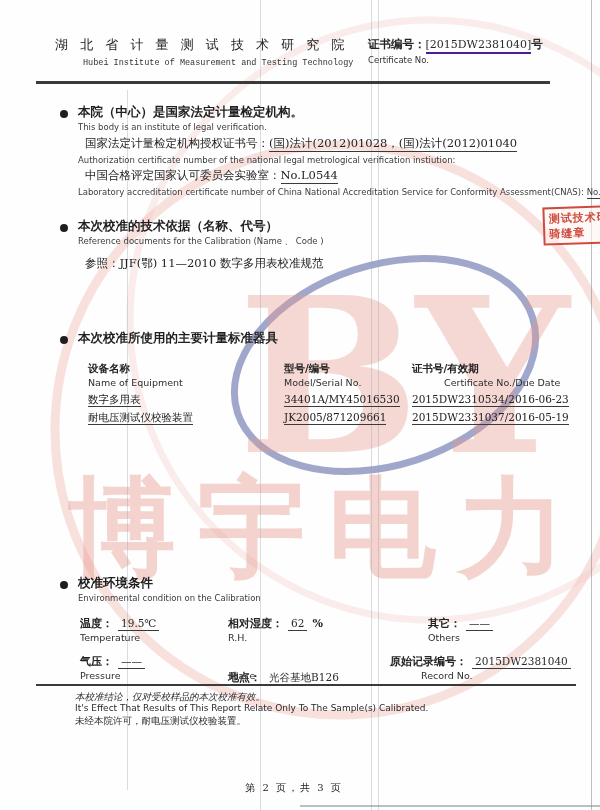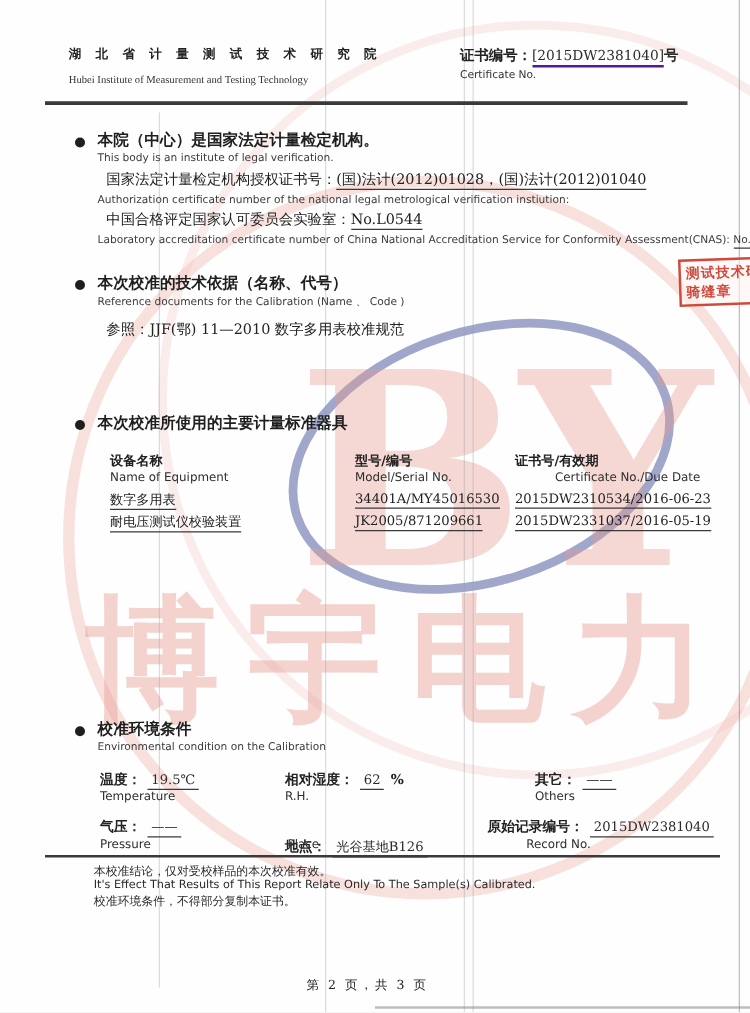--- a/index.html
+++ b/index.html
@@ -4,22 +4,22 @@
 <style>
   html,body{margin:0;padding:0;background:#eceeee;}
   .page{
     position:relative;width:600px;height:810px;margin:0 auto;
     background:#fdfefd;overflow:hidden;
     font-family:"DejaVu Sans","Liberation Sans",sans-serif;
     color:#2b2b2b;
   }
   .abs{position:absolute;}
   
-  .inst-cn{font-size:10px;font-weight:bold;letter-spacing:4px;color:#222;}
-  .inst-en{font-size:8.5px;color:#333;font-family:Liberation Serif, serif;}
+  .inst-cn{font-size:13px;font-weight:normal;letter-spacing:4px;color:#222;}
+  .inst-en{font-size:8.5px;color:#333;font-family:Liberation Mono, monospace;margin-left:28px;}
   .certno-label{font-size:11.5px;font-weight:bold;color:#222;}
   .certno-val{font-size:11px;font-family:"DejaVu Serif","Liberation Serif",serif;border-bottom:2px solid #4c1d95;padding-bottom:1px;}
   .certno-suffix{font-size:11.5px;font-weight:bold;}
   .certno-en{font-size:8.5px;color:#333;}
   .rule{background:#3a3a3a;height:3px;}
   .rule2{background:#3a3a3a;height:2px;}
   
   .bullet{width:8px;height:8px;border-radius:50%;background:#1e1e1e;}
   .sec-title{font-size:12.5px;font-weight:bold;color:#1f1f1f;}
   .sec-en{font-size:8.5px;color:#3c3c3c;}
@@ -150,18 +150,18 @@
   </div>
   <div class="abs" style="left:390px;top:650px;white-space:nowrap;">
     <span class="fld-cn">原始记录编号：</span>
     <span class="fld-val">2015DW2381040</span>
   </div>
   <div class="abs fld-en" style="left:80px;top:670px;">Pressure</div>
   <div class="abs fld-en" style="left:230px;top:670px;">Place</div>
   <div class="abs fld-en" style="left:421px;top:670px;">Record No.</div>
 
   <div class="abs rule2" style="left:36px;top:684px;width:540px;"></div>
-  <div class="abs note-cn" style="left:75px;top:691px;">本校准结论，仅对受校样品的本次校准有效。</div>
+  <div class="abs note-cn" style="left:75px;top:691px;font-style:italic;">本校准结论，仅对受校样品的本次校准有效。</div>
   <div class="abs note-en" style="left:75px;top:703px;">It's Effect That Results  of This Report Relate Only To The Sample(s) Calibrated.</div>
-  <div class="abs note-cn" style="left:75px;top:715px;">校准环境条件，不得部分复制本证书。</div>
+  <div class="abs note-cn" style="left:75px;top:715px;">未经本院许可，耐电压测试仪校验装置。</div>
   <div class="abs page-num" style="left:0;top:781px;width:588px;text-align:center;">第 2 页，共 3 页</div>
 
 </div>
 
 </body></html>

